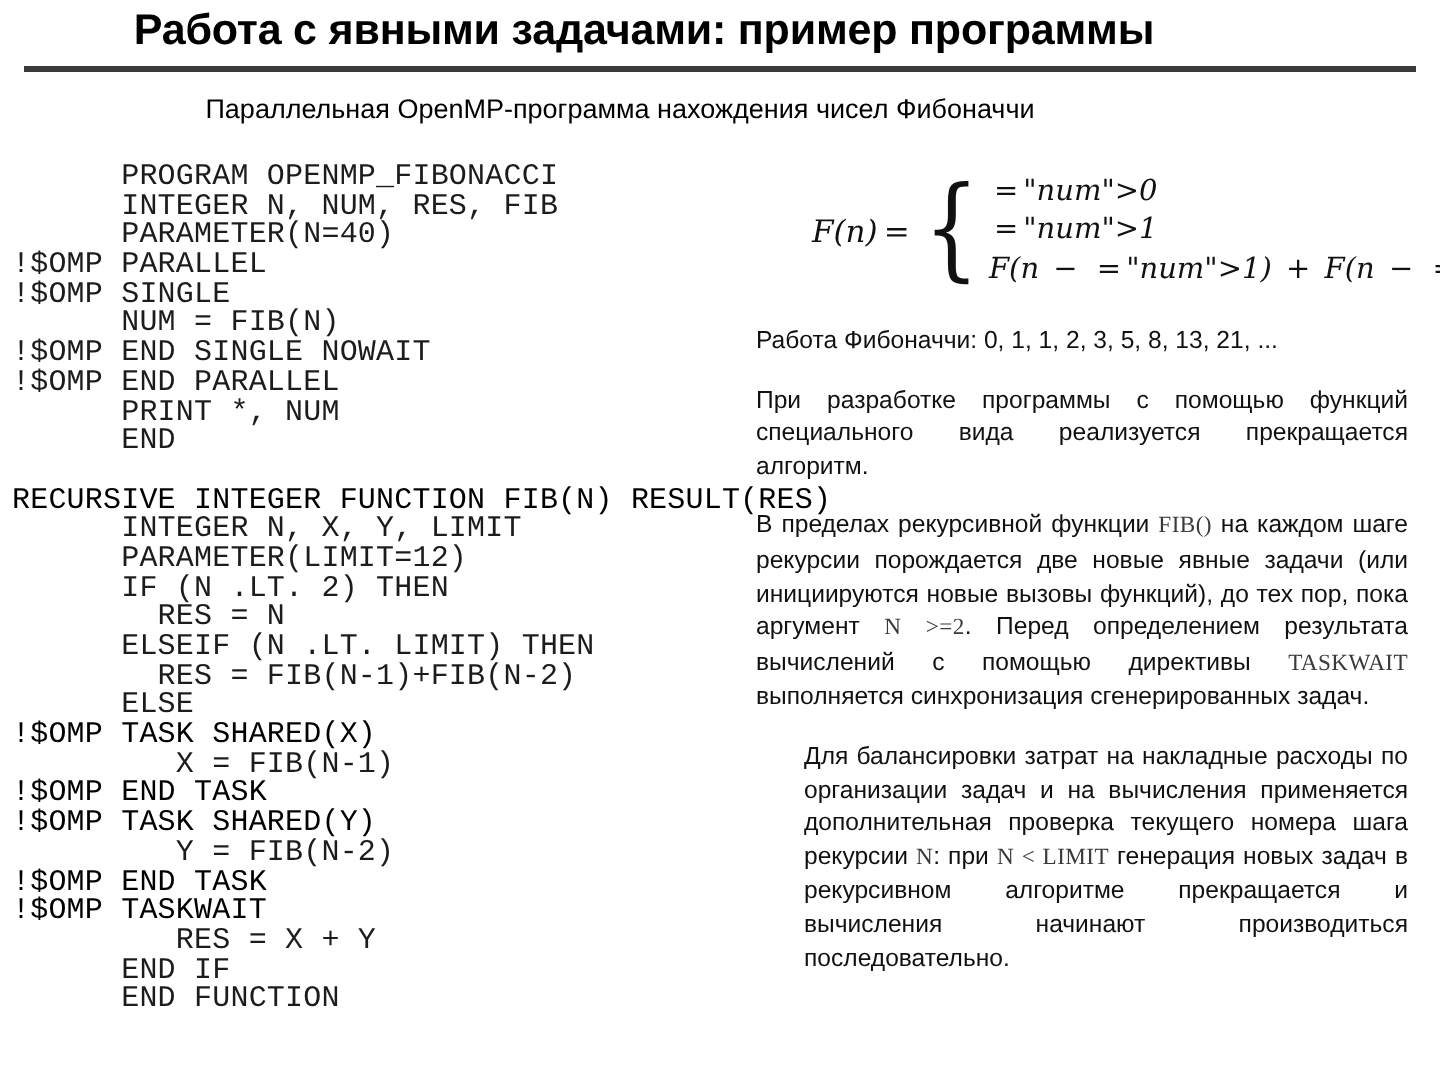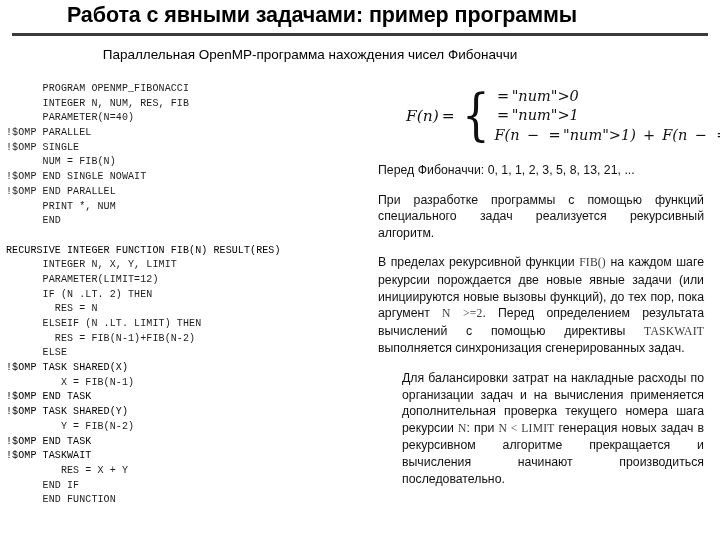--- a/index.html
+++ b/index.html
@@ -54,21 +54,21 @@
 
   
   #code-column {
     position: absolute;
     left: 6px;
     top: 82px;
     width: 364px;
   }
   .code-block {
     font-family: "Liberation Mono", "DejaVu Sans Mono", monospace;
-    font-size: 10px;
+    font-size: 15px;
     line-height: 14.7px;
     color: #1c1c1c;
     white-space: pre;
     letter-spacing: 0.1px;
   }
   .code-line {
     display: block;
     white-space: pre;
     height: 14.7px;
   }
@@ -191,23 +191,23 @@
           <span class="case-row">
             <span class="case-expr"><span class<span="" class="op">=</span>"num"&gt;1</span>
           </span>
           <span class="case-row">
             <span class="case-expr">F(n <span class="op">−</span> <span class<span="" class="op">=</span>"num"&gt;1) <span class="op">+</span> F(n <span class="op">−</span> <span class<span="" class="op">=</span>"num"&gt;2)</span>
           </span>
         </span>
     </div>
   </div>
 
-  <p class="para no-justify">Перед Фибоначчи: 0, 1, 1, 2, 3, 5, 8, 13, 21, ...</p>
-
-  <p class="para">При разработке программы с помощью функций специального задач реализуется рекурсивный алгоритм.</p>
+  <p class="para no-justify">Работа Фибоначчи: 0, 1, 1, 2, 3, 5, 8, 13, 21, ...</p>
+
+  <p class="para">При разработке программы с помощью функций специального вида реализуется прекращается алгоритм.</p>
 
   <p class="para">
     <span>В пределах рекурсивной функции </span><code class="inline">FIB()</code><span> на каждом шаге рекурсии порождается две новые явные задачи (или инициируются новые вызовы функций), до тех пор, пока аргумент </span><code class="inline">N</code><span> </span><code class="inline">&gt;=2</code><span>. Перед определением результата вычислений с помощью директивы </span><code class="inline">TASKWAIT</code><span> выполняется синхронизация сгенерированных задач.</span>
   </p>
 
   <p class="para">
     <span>Для балансировки затрат на накладные расходы по организации задач и на вычисления применяется дополнительная проверка текущего номера шага рекурсии </span><code class="inline">N</code><span>: при </span><code class="inline">N &lt; LIMIT</code><span> генерация новых задач в рекурсивном алгоритме прекращается и вычисления начинают производиться последовательно.</span>
   </p>
 
 </div>

